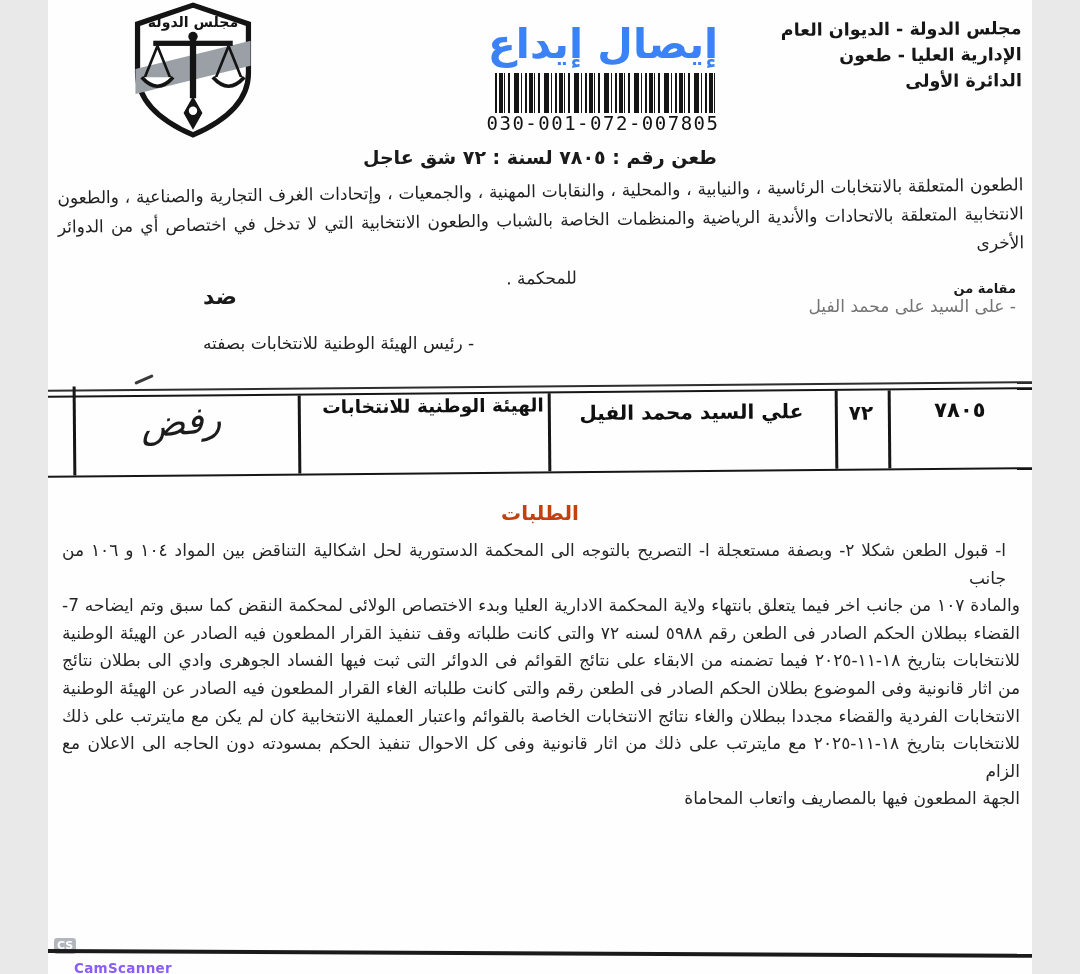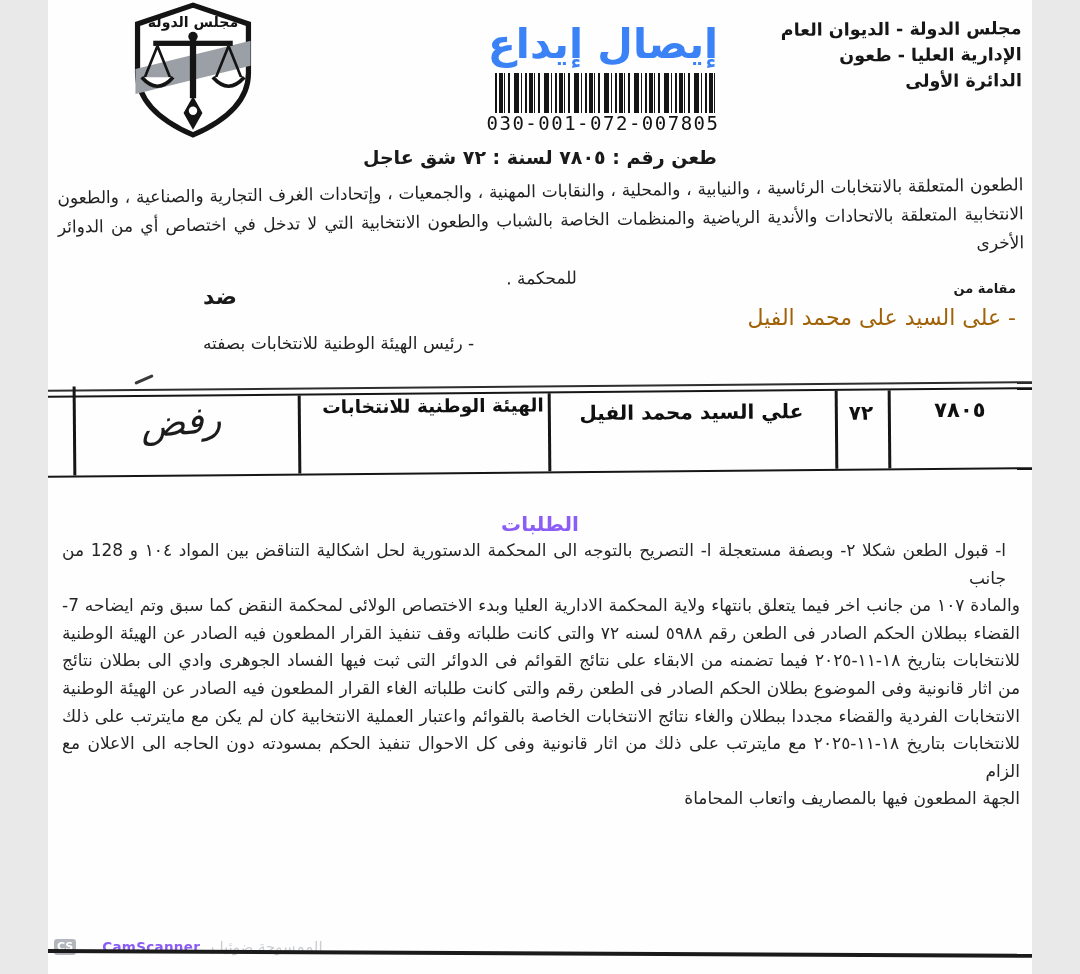--- a/index.html
+++ b/index.html
@@ -47,21 +47,21 @@
   .jurisdiction{
     position:absolute;top:177px;left:10px;right:8px;
     transform:rotate(-0.8deg);transform-origin:center;
     font-size:17px;line-height:29px;color:#222;
   }
   .jurisdiction .stretch{text-align:justify;text-align-last:justify;}
   .jurisdiction .centered{text-align:center;}
   
   .filed-by{position:absolute;top:281px;right:16px;text-align:right;}
   .filed-by .party-label{font-size:13px;font-weight:700;color:#1a1a1a;}
-  .filed-by .party-name{font-size:22px;margin-top:9px;color:#a16207;}
+  .filed-by .party-name{font-size:17px;color:#737373;}
   .against{position:absolute;top:284px;left:155px;width:380px;text-align:left;}
   .against .party-label{font-size:22px;font-weight:700;color:#1a1a1a;}
   .against .party-name{font-size:17px;margin-top:24px;margin-left:0;margin-right:52px;color:#222;}
   
   .reg-table{
     position:absolute;left:-6px;top:391px;width:1096px;height:78px;
     transform:rotate(-0.5deg);transform-origin:center;
     border-top:2.5px solid #161616;border-bottom:2.5px solid #161616;
     color:#101010;
   }
@@ -75,41 +75,42 @@
     color:#1c1c1c;transform:rotate(-4deg);font-weight:400;
   }
   .cell-respondent{left:259px;width:243px;top:1px;text-align:right;font-size:18.5px;font-weight:700;}
   .cell-appellant{left:508px;width:283px;top:8px;text-align:center;font-size:20px;font-weight:700;}
   .cell-year{left:793px;width:52px;top:10px;text-align:center;font-size:20px;font-weight:700;}
   .cell-caseno{left:846px;width:144px;top:8px;text-align:center;font-size:21px;font-weight:700;letter-spacing:3px;}
   .cell-circuit{left:991px;width:96px;top:10px;text-align:center;font-size:18px;font-weight:700;}
   .pen-flourish{position:absolute;left:86px;top:378px;width:20px;height:3px;background:#3a3a3a;transform:rotate(-24deg);border-radius:2px;}
   
   .requests-heading{
-    position:absolute;top:512px;left:0;right:0;
-    text-align:center;font-size:20px;font-weight:700;color:#8b5cf6;
+    position:absolute;top:501px;left:0;right:0;
+    text-align:center;font-size:20px;font-weight:700;color:#c2410c;
   }
   .requests-body{
     position:absolute;top:537px;right:12px;left:14px;
     font-size:17px;line-height:27.6px;color:#262626;
   }
   .requests-body .rq-line{text-align:justify;text-align-last:justify;}
   .requests-body .rq-line:first-child{padding-right:14px;}
   .requests-body .rq-line.last{text-align:right;text-align-last:right;}
   
   .scan-mark{position:absolute;left:1048px;top:884px;width:3px;height:13px;background:#666;transform:rotate(8deg);}
   .bottom-line{
     position:absolute;left:0;top:949px;width:1012px;height:4px;
     background:#1b1b1b;transform:rotate(0.28deg);transform-origin:left center;
   }
   .bottom-line-fade{position:absolute;left:1005px;top:956px;width:75px;height:3px;background:#a7a7a7;opacity:.55;}
   .camscanner{
     position:absolute;left:6px;top:938px;height:18px;
-    direction:ltr;display:flex;align-items:center;gap:6px;
+    direction:ltr;display:flex;align-items:flex-start;gap:6px;
     font-family:"DejaVu Sans",sans-serif;
+    flex-direction:column;
   }
   .cs-badge{
     display:inline-block;background:#b3b7bd;color:#fff;
     font-size:11px;font-weight:700;line-height:14px;
     padding:1px 3px;border-radius:3px;letter-spacing:0;
   }
   .cs-name{color:#8b5cf6;font-size:13.5px;font-weight:700;letter-spacing:.3px;margin-left:20px;}
   .cs-arabic{color:#c9cdd2;font-size:15px;direction:rtl;}
 </style>
 </head>
@@ -174,21 +175,21 @@
     <div class="cell cell-decision">رفض</div>
     <div class="cell cell-respondent">الهيئة الوطنية للانتخابات</div>
     <div class="cell cell-appellant">علي السيد محمد الفيل</div>
     <div class="cell cell-year">٧٢</div>
     <div class="cell cell-caseno">٧٨٠٥</div>
     <div class="cell cell-circuit">٣٢</div>
   </div>
 
   <div class="requests-heading">الطلبات</div>
   <div class="requests-body">
-    <div class="rq-line">ا- قبول الطعن شكلا ٢- وبصفة مستعجلة ا- التصريح بالتوجه الى المحكمة الدستورية لحل اشكالية التناقض بين المواد ١٠٤ و 128 من جانب</div>
+    <div class="rq-line">ا- قبول الطعن شكلا ٢- وبصفة مستعجلة ا- التصريح بالتوجه الى المحكمة الدستورية لحل اشكالية التناقض بين المواد ١٠٤ و ١٠٦ من جانب</div>
     <div class="rq-line">والمادة ١٠٧ من جانب اخر فيما يتعلق بانتهاء ولاية المحكمة الادارية العليا وبدء الاختصاص الولائى لمحكمة النقض كما سبق وتم ايضاحه 7-</div>
     <div class="rq-line">القضاء ببطلان الحكم الصادر فى الطعن رقم ٥٩٨٨ لسنه ٧٢ والتى كانت طلباته وقف تنفيذ القرار المطعون فيه الصادر عن الهيئة الوطنية</div>
     <div class="rq-line">للانتخابات بتاريخ ١٨-١١-٢٠٢٥ فيما تضمنه من الابقاء على نتائج القوائم فى الدوائر التى ثبت فيها الفساد الجوهرى وادي الى بطلان نتائج</div>
     <div class="rq-line">من اثار قانونية وفى الموضوع بطلان الحكم الصادر فى الطعن رقم والتى كانت طلباته الغاء القرار المطعون فيه الصادر عن الهيئة الوطنية</div>
     <div class="rq-line">الانتخابات الفردية والقضاء مجددا ببطلان والغاء نتائج الانتخابات الخاصة بالقوائم واعتبار العملية الانتخابية كان لم يكن مع مايترتب على ذلك</div>
     <div class="rq-line">للانتخابات بتاريخ ١٨-١١-٢٠٢٥ مع مايترتب على ذلك من اثار قانونية وفى كل الاحوال تنفيذ الحكم بمسودته دون الحاجه الى الاعلان مع الزام</div>
     <div class="rq-line last">الجهة المطعون فيها بالمصاريف واتعاب المحاماة</div>
   </div>
 
   <div class="scan-mark"></div>

